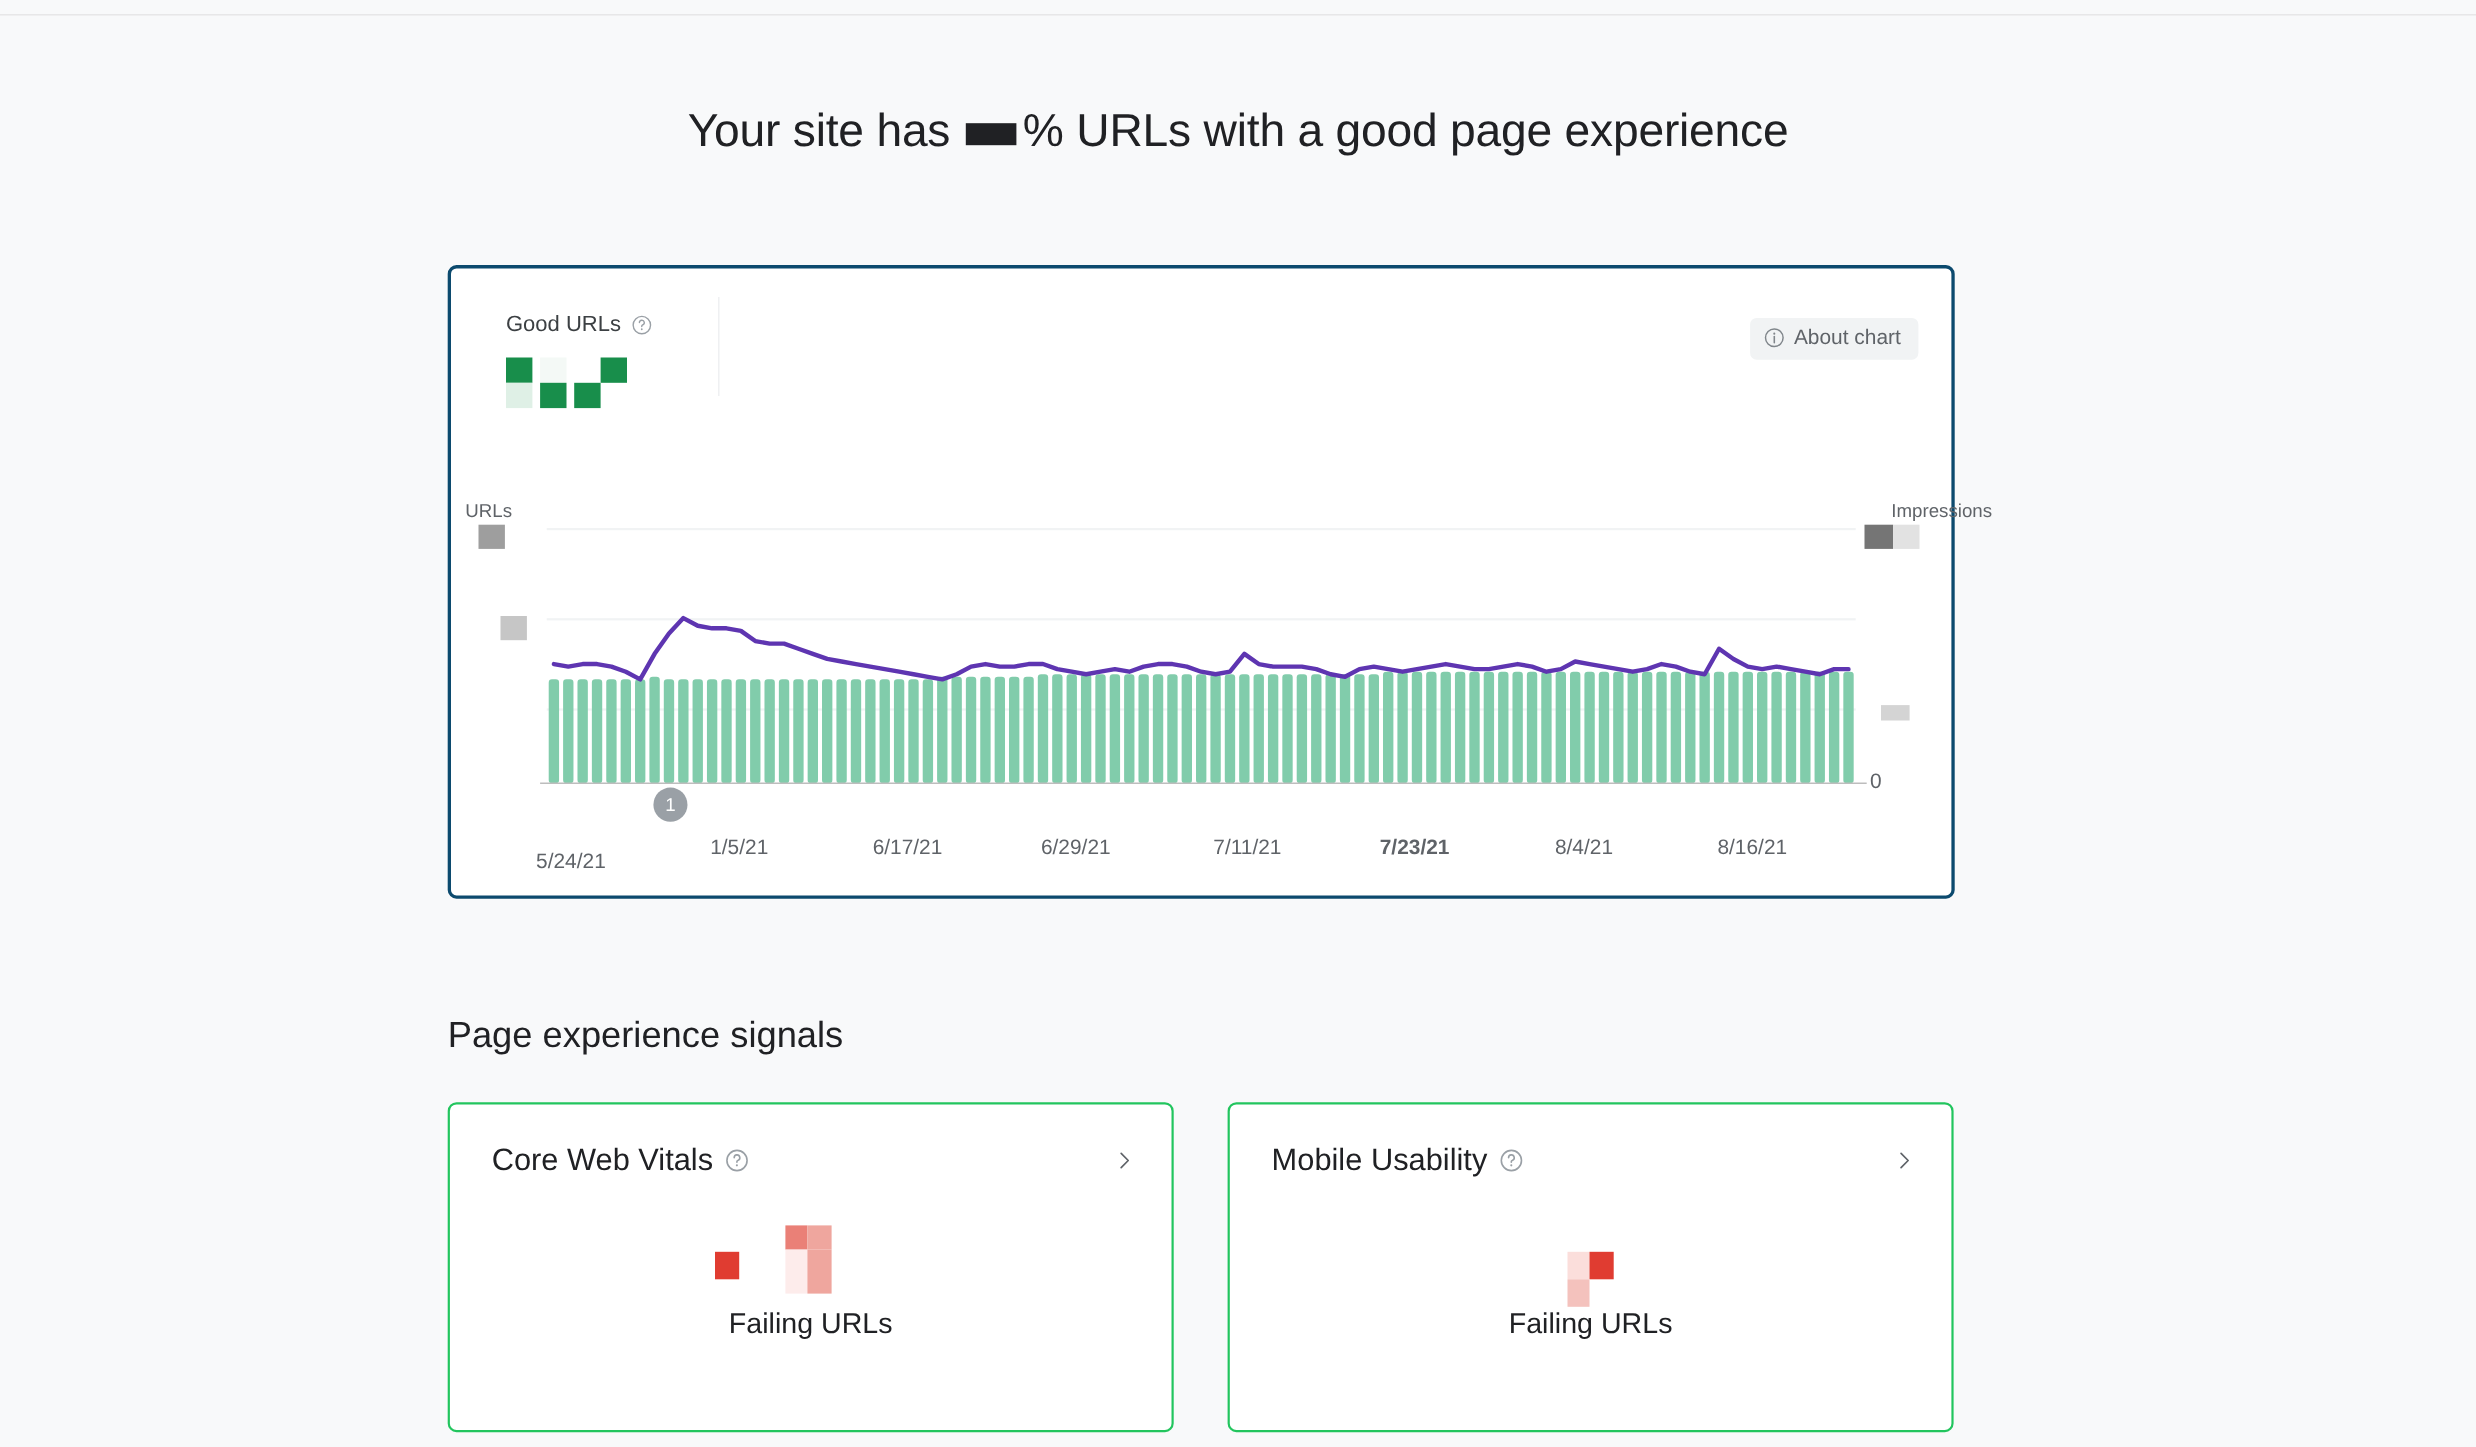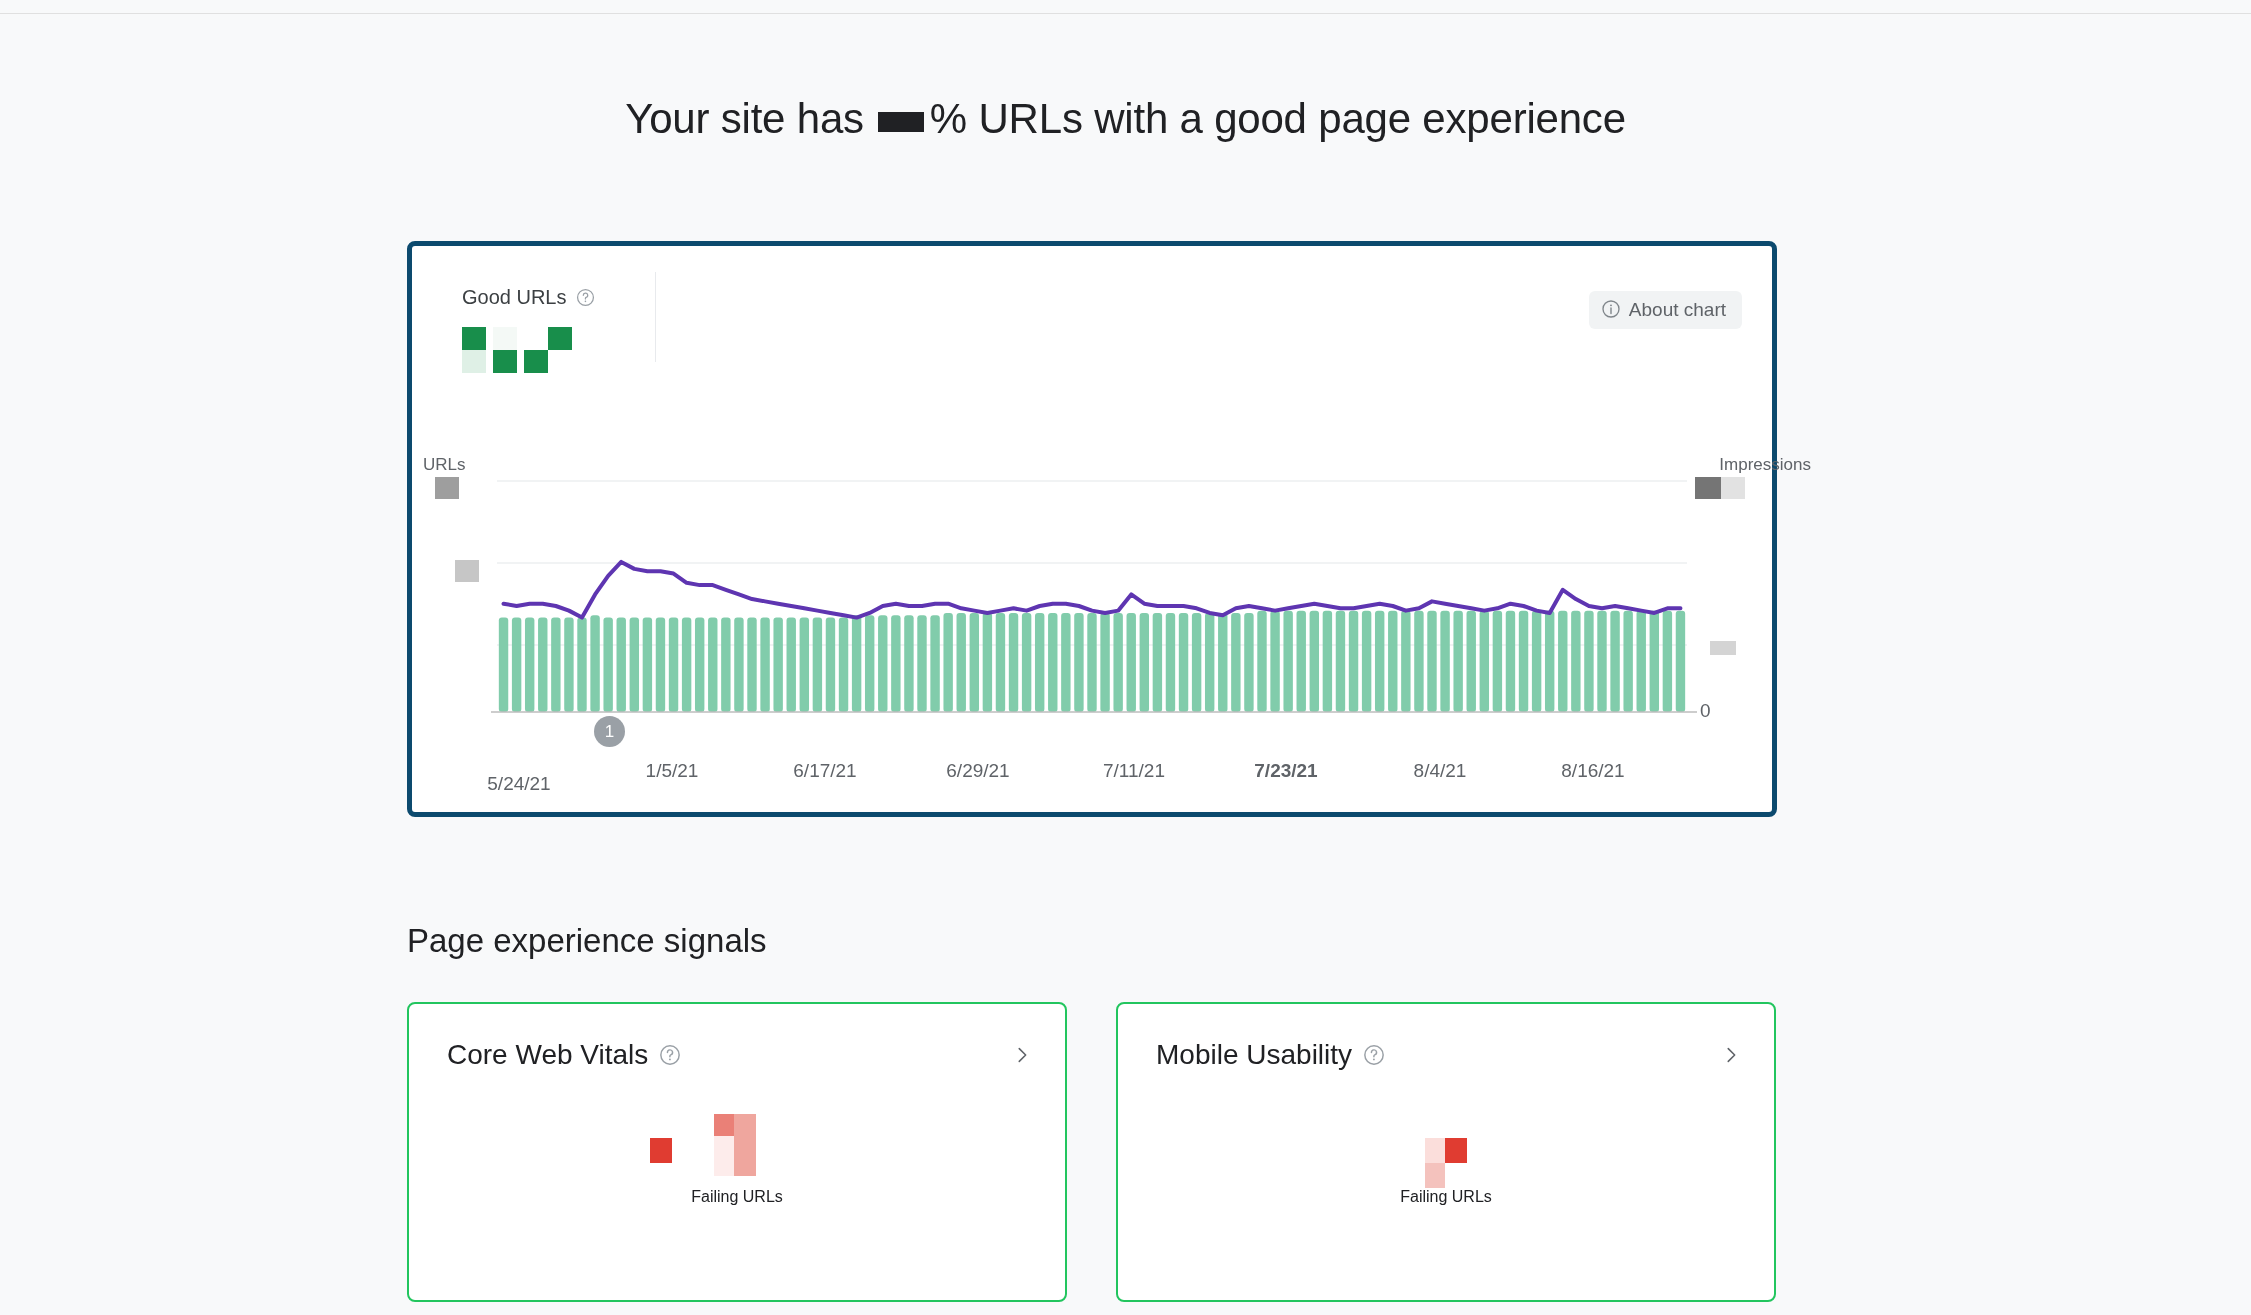--- a/index.html
+++ b/index.html
@@ -19,21 +19,21 @@
     white-space: nowrap;
   }
   .redact { display: inline-block; vertical-align: middle; }
   .redact-black { background: #202124; width: 46px; height: 20px; margin: 0 6px 0 14px; }
 
   
   .chart-card {
     position: absolute; left: 407px; top: 241px;
     width: 1370px; height: 576px;
     background: #fff;
-    border: 5px solid #0c4a6e;
+    border: 3px solid #0c4a6e;
     border-radius: 8px;
   }
   .legend-row { position: absolute; left: 0; top: 0; width: 100%; height: 130px; }
   .legend-block { position: absolute; }
   .legend-good { left: 50px; top: 40px; }
   .legend-imp  { left: 290px; top: 40px; }
   .legend-divider { position: absolute; left: 243px; top: 26px; width: 1px; height: 90px; background: #e8eaed; }
   .legend-label { font-size: 20px; color: #3c4043; white-space: nowrap; display: flex; align-items: center; gap: 9px; }
   .help-icon { width: 19px; height: 19px; display: inline-block; }
   .help-icon svg { display: block; }
@@ -94,21 +94,21 @@
   .card-mu  { left: 1116px; }
   .card-head {
     position: absolute; left: 38px; top: 35px;
     display: flex; align-items: center; gap: 11px;
     font-size: 28px; color: #202124; white-space: nowrap;
   }
   .card-head .help-icon { width: 22px; height: 22px; }
   .chevron { position: absolute; right: 32px; top: 40px; width: 22px; height: 22px; cursor: pointer; }
   .card-metric { position: absolute; left: 0; top: 110px; width: 100%; text-align: center; }
   .metric-redact-wrap { position: relative; height: 62px; margin: 0 auto; width: 200px; }
-  .metric-label { font-size: 16px; color: #202124; margin-top: 12px; }
+  .metric-label { font-size: 26px; color: #202124; margin-top: 12px; }
 </style>
 </head>
 <body>
 
 <div class="topline"></div>
 
 <div class="page-title">
   <span>Your site has</span><span class="redact redact-black"></span><span>% URLs with a good page experience</span>
 </div>
 

